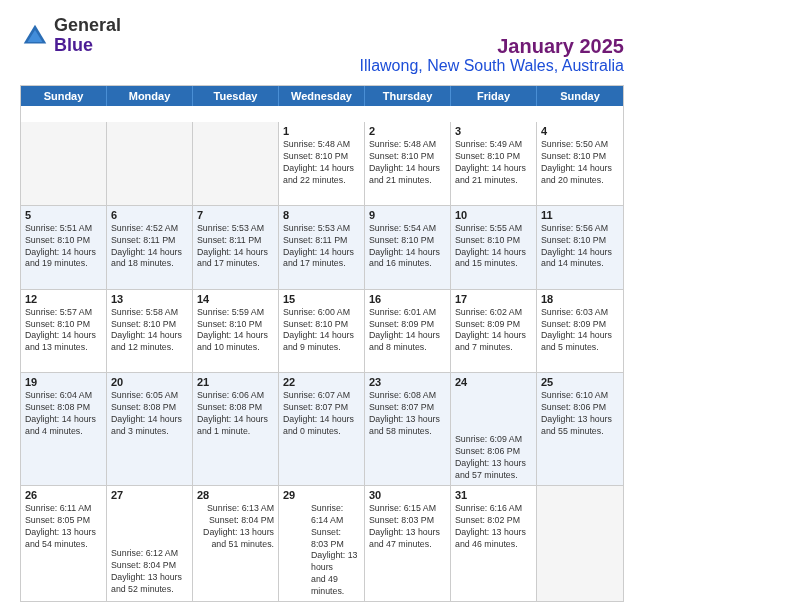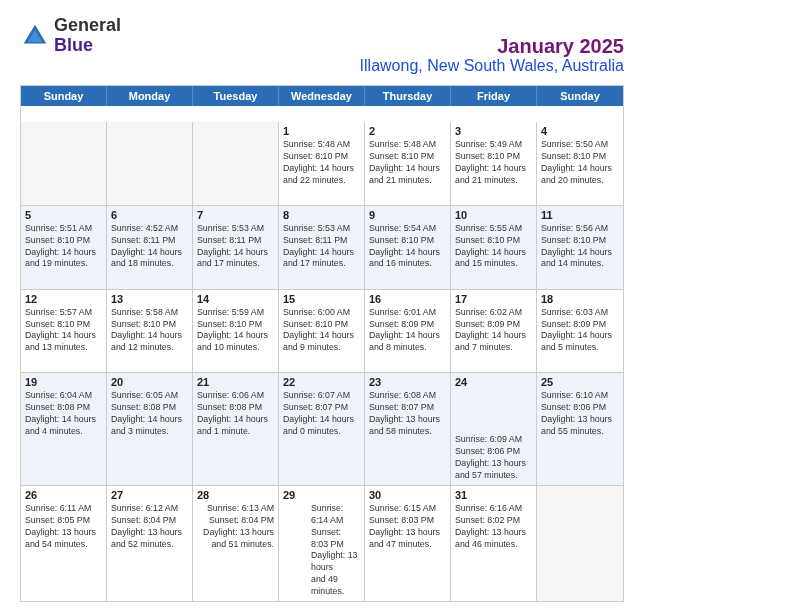--- a/index.html
+++ b/index.html
@@ -331,21 +331,21 @@
         <div class="cal-row">
           <div class="cal-cell">
             <div class="day-number">26</div>
             <div class="cell-info" style="white-space: pre-line;">Sunrise: 6:11 AM
 Sunset: 8:05 PM
 Daylight: 13 hours
 and 54 minutes.</div>
           </div>
           <div class="cal-cell">
             <div class="day-number">27</div>
-            <div class="cell-info" style="white-space: pre-line;">Sunrise: 6:12 AM
+            <div class="cell-info" style="white-space: pre-line; margin-top: 45px;">Sunrise: 6:12 AM
 Sunset: 8:04 PM
 Daylight: 13 hours
 and 52 minutes.</div>
           </div>
           <div class="cal-cell">
             <div class="day-number">28</div>
             <div class="cell-info" style="white-space: pre-line; text-align: right;">Sunrise: 6:13 AM
 Sunset: 8:04 PM
 Daylight: 13 hours
 and 51 minutes.</div>

